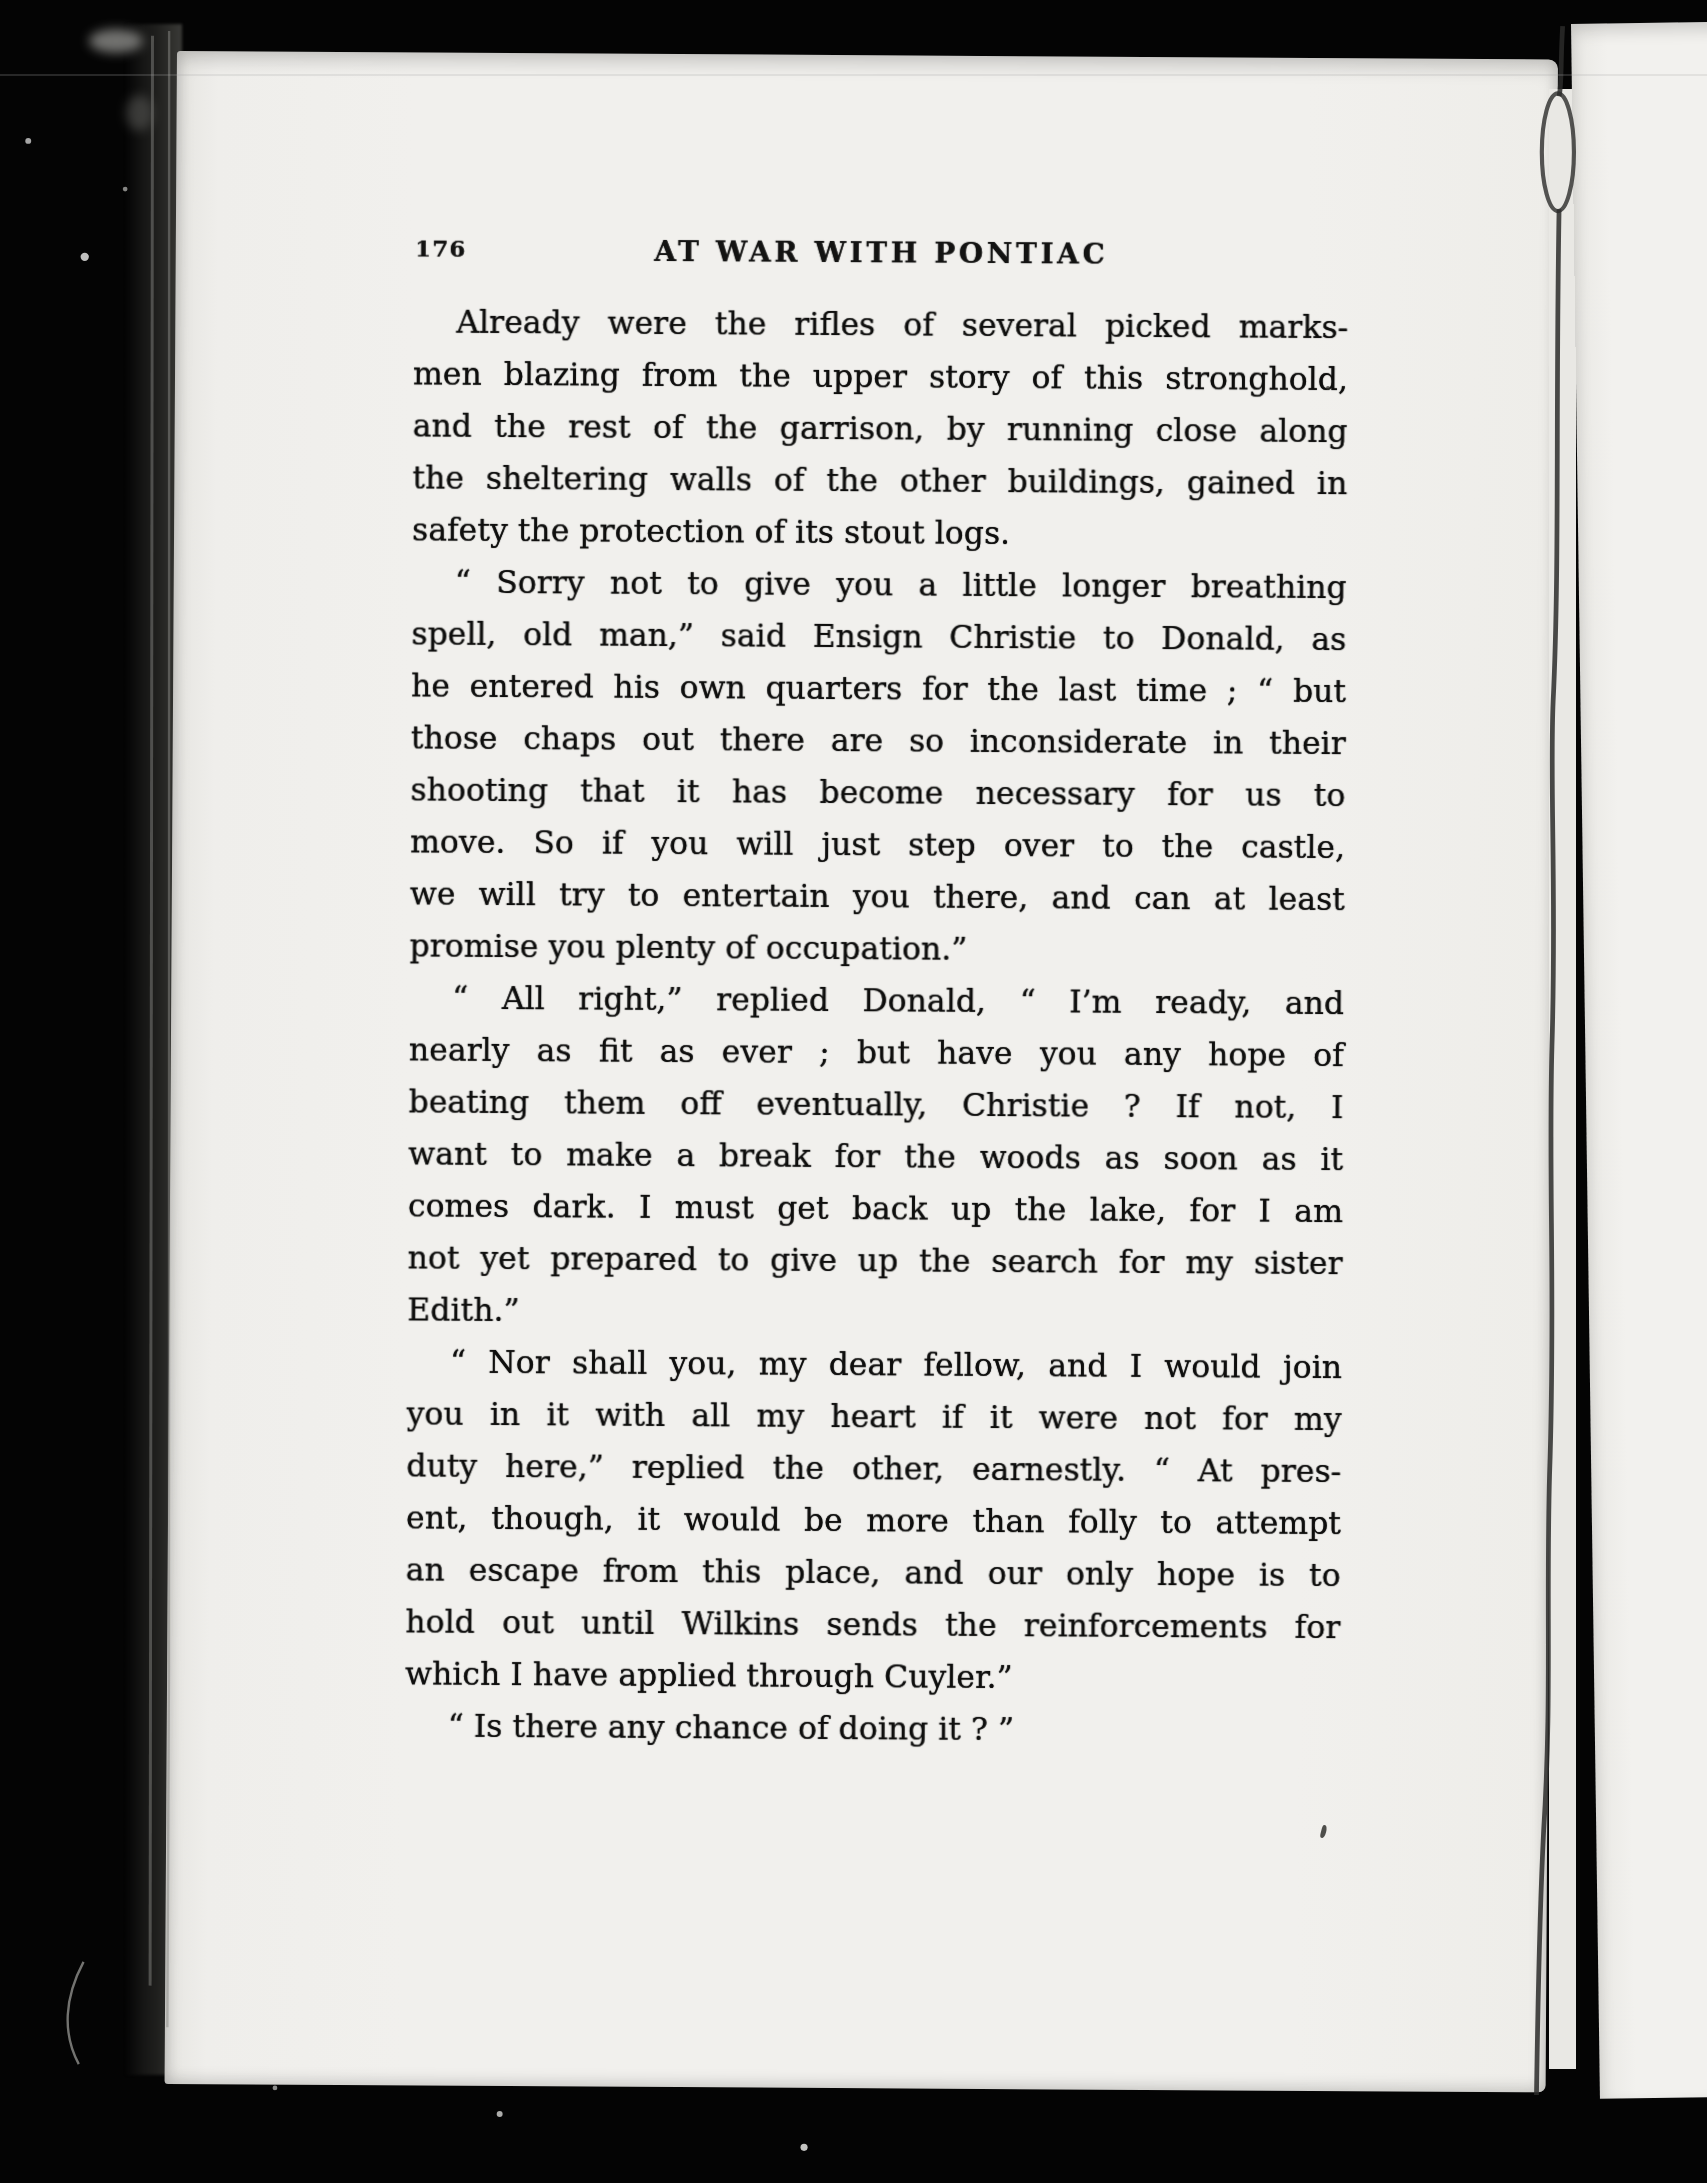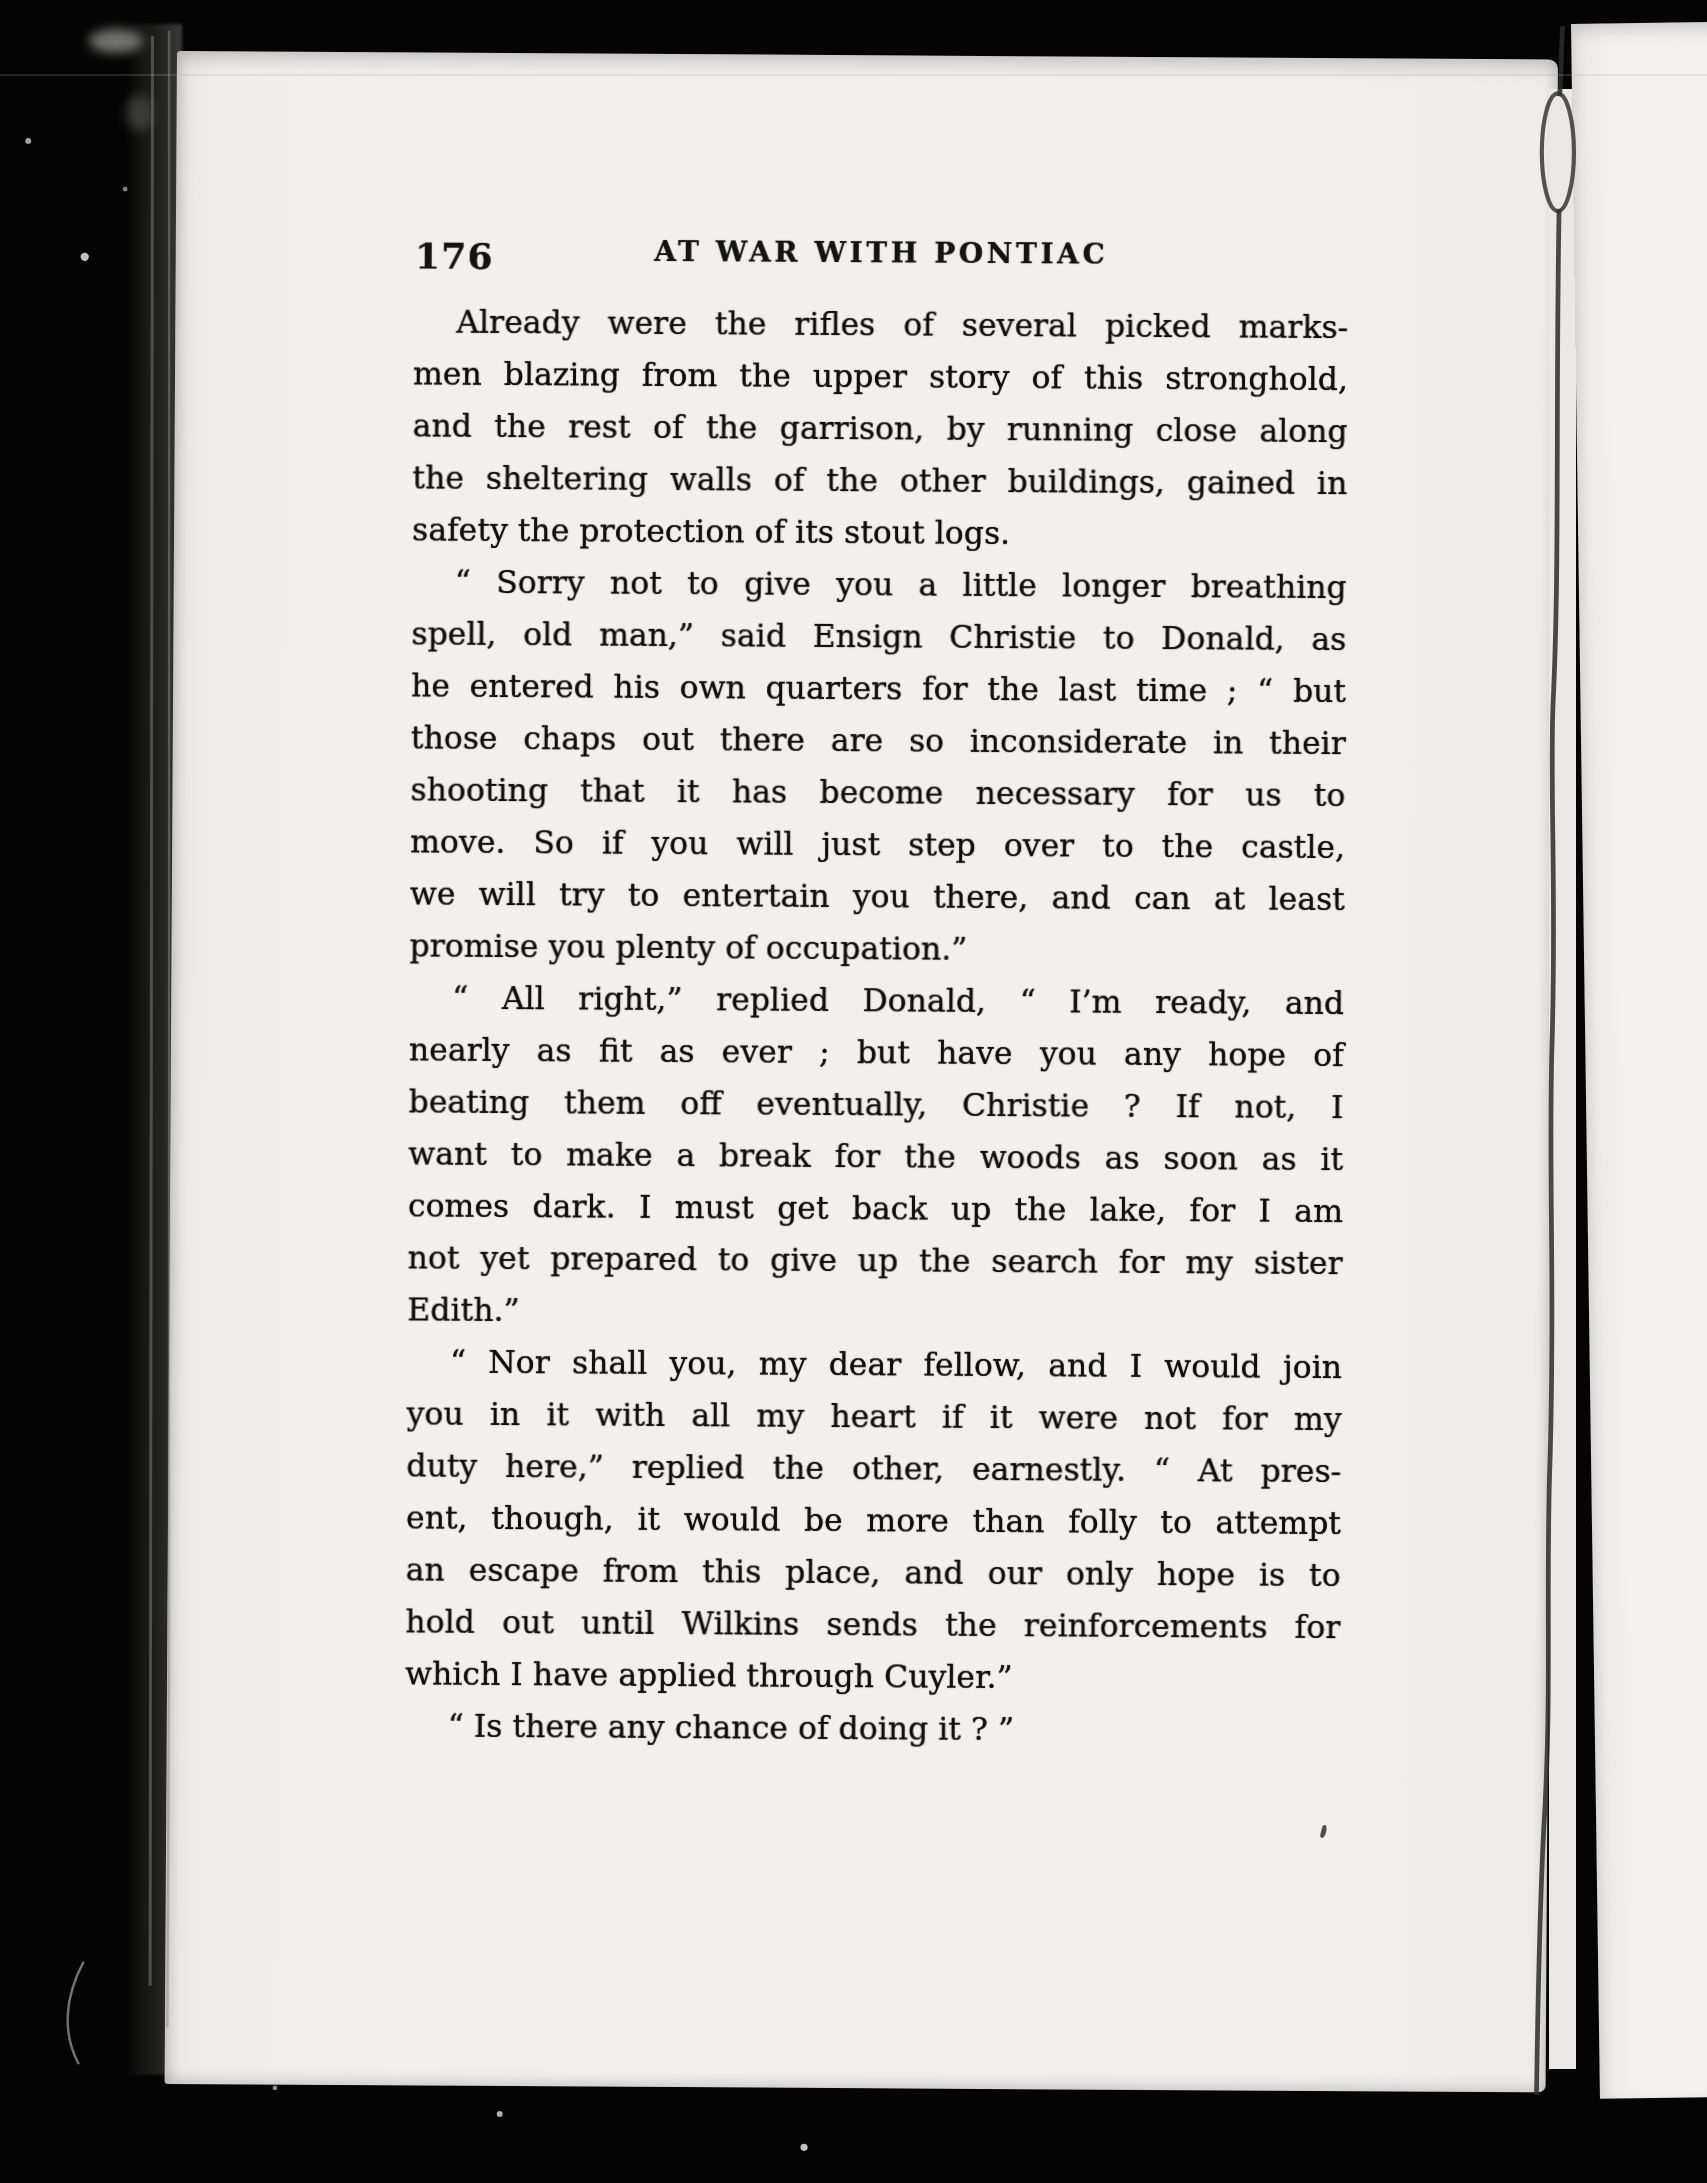--- a/index.html
+++ b/index.html
@@ -14,21 +14,21 @@
 
   
   .page{position:absolute;left:177px;top:51px;width:1381px;height:2033px;
     background:linear-gradient(90deg,#e6e5e1 0px,#efeeeb 42px,#f1f0ed 238px,#f1f0ed 1130px,#eeede9 1381px);
     transform:rotate(0.35deg);transform-origin:top left;
     border-radius:3.6px 9.5px 7.1px 3.6px;
     box-shadow:inset 0 8.3px 18px rgba(0,0,0,0.18), inset 0 -6px 14.3px rgba(0,0,0,0.12);}
 
   .header-row{position:absolute;left:238px;top:177px;width:935px;height:48px;
     color:#131312;filter:blur(0.2px);}
-  .page-num{position:absolute;left:1.2px;top:4.8px;font-size:36px;font-weight:bold;
+  .page-num{position:absolute;left:1.2px;top:4.8px;font-size:23px;font-weight:bold;
     letter-spacing:1.2px;text-shadow:0 0 0.8px rgba(15,15,15,.85);}
   .running-head{position:absolute;left:0;top:3.6px;width:100%;text-align:center;
     font-size:28px;font-weight:bold;letter-spacing:3.6px;
     text-shadow:0 0 0.8px rgba(15,15,15,.85);}
 
   .body-block{position:absolute;left:238px;top:243px;width:935px;
     font-size:31.5px;line-height:52px;color:#0e0e0d;filter:blur(0.2px);
     text-shadow:0 0 1px rgba(12,12,12,.9);}
   .para .line{text-align:justify;text-align-last:justify;}
   .para .line.first{text-indent:43px;}

